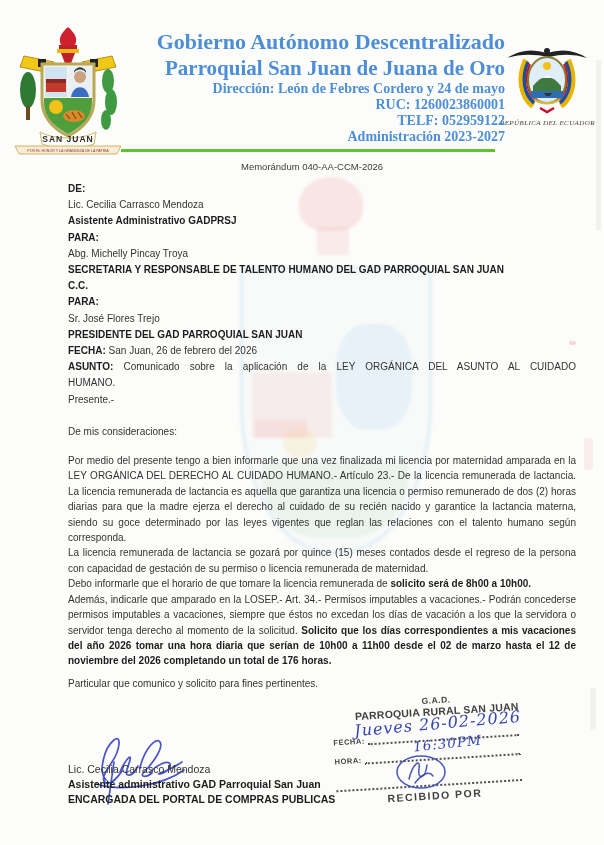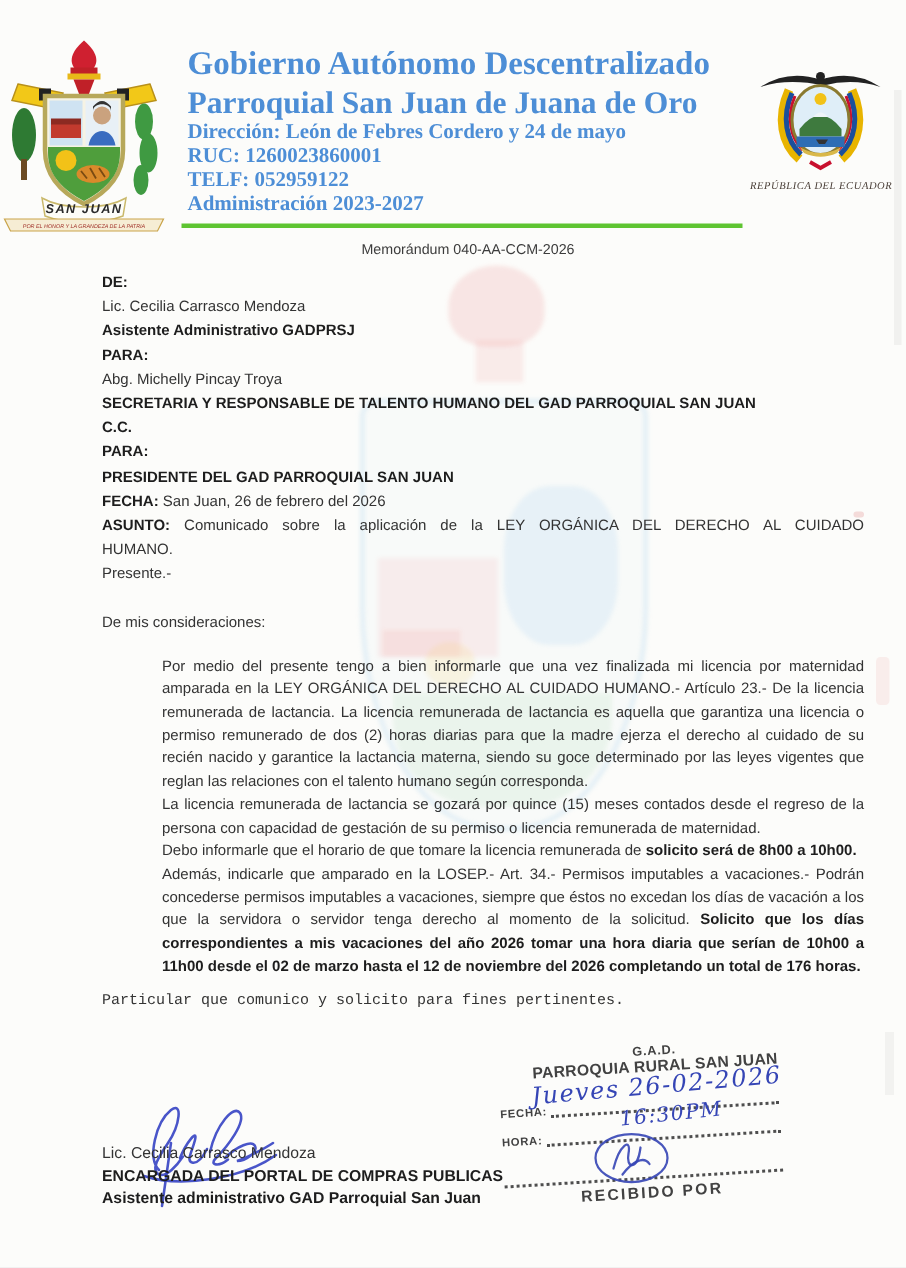--- a/index.html
+++ b/index.html
@@ -20,39 +20,39 @@
   .wm-red{left:255px;top:420px;width:52px;height:18px;background:rgba(232,140,140,.14);}
   .wm-sun{left:283px;top:428px;width:34px;height:30px;border-radius:50%;background:rgba(243,215,130,.20);}
   .wm-green{left:262px;top:462px;width:146px;height:76px;border-radius:0 0 60px 60px;background:rgba(150,205,150,.13);}
   
   .art{position:absolute;pointer-events:none;}
   .art1{left:596px;top:60px;width:5px;height:170px;background:rgba(150,150,150,.10);}
   .art2{left:584px;top:438px;width:9px;height:32px;background:rgba(235,160,160,.16);border-radius:3px;}
   .art3{left:590px;top:688px;width:6px;height:42px;background:rgba(160,160,160,.10);}
   .art4{left:569px;top:341px;width:7px;height:4px;background:rgba(220,120,120,.25);border-radius:2px;}
   
-  .head-text{position:absolute;left:125px;top:28px;width:380px;text-align:left;
+  .head-text{position:absolute;left:125px;top:28px;width:380px;text-align:right;
              font-family:"Liberation Serif",serif;font-weight:bold;color:var(--title-blue);}
   .t1{font-size:22px;line-height:27px;}
   .t2{font-size:21px;line-height:26px;}
   .sub{font-size:14px;line-height:16px;}
   .green-rule{position:absolute;left:121px;top:149px;width:374px;height:3px;background:var(--divider-green);}
-  .seal-left{position:absolute;left:0;top:26px;width:112px;font-style:italic;}
+  .seal-left{position:absolute;left:12px;top:26px;width:112px;}
   .seal-right{position:absolute;left:500px;top:44px;width:94px;text-align:center;}
   .seal-caption{font-family:"Liberation Serif",serif;font-size:7px;letter-spacing:.4px;color:#4a3f38;margin-top:1px;white-space:nowrap;font-style:italic;}
   .memo-number{position:absolute;left:10px;top:161px;width:100%;text-align:center;font-size:9.5px;color:#3c3c3c;}
   
   .letter-body{position:absolute;left:68px;top:181px;width:508px;font-size:10px;color:#333;}
   .meta .jline{line-height:16.2px;text-align:justify;}
   .jline b, .para b{color:#1d1d1d;}
   .stretch{text-align:justify;text-align-last:justify;}
   .salutation{margin-top:16px;line-height:16.2px;}
   .paras{margin-top:13px;}
-  .paras .jline{line-height:15.4px;text-align:justify;margin-left:40px;}
-  .closing{margin-top:7px;line-height:16px;font-family:Liberation Mono, monospace;}
+  .paras .jline{line-height:15.4px;text-align:justify;}
+  .closing{margin-top:7px;line-height:16px;}
   
   .sig-block{position:absolute;left:68px;top:762px;font-size:10.5px;line-height:15px;color:#333;}
   .sig-bold{font-weight:bold;color:#1d1d1d;}
   .sig-svg{position:absolute;left:84px;top:722px;}
   .sig-svg path{fill:none;stroke:var(--ink);stroke-width:1.7;stroke-linecap:round;opacity:.92;}
   
   .stamp{position:absolute;left:334px;top:696px;width:210px;transform:rotate(-3.5deg);
          color:var(--stamp-gray);font-weight:bold;}
   .stamp-gad{text-align:center;font-size:8.5px;letter-spacing:.5px;line-height:9px;}
   .stamp-org{text-align:center;font-size:10.5px;letter-spacing:.2px;line-height:13px;white-space:nowrap;}
@@ -161,23 +161,24 @@
   <div class="letter-body">
     <div class="meta">
         <div class="jline"><b>DE:</b></div>
         <div class="jline"><span>Lic. Cecilia Carrasco Mendoza</span></div>
         <div class="jline"><b>Asistente Administrativo GADPRSJ</b></div>
         <div class="jline"><b>PARA:</b></div>
         <div class="jline"><span>Abg. Michelly Pincay Troya</span></div>
         <div class="jline"><b>SECRETARIA Y RESPONSABLE DE TALENTO HUMANO DEL GAD PARROQUIAL SAN JUAN</b></div>
         <div class="jline"><b>C.C.</b></div>
         <div class="jline"><b>PARA:</b></div>
+        <div class="jline"><span>Sr. José Flores Trejo</span></div>
         <div class="jline"><b>PRESIDENTE DEL GAD PARROQUIAL SAN JUAN</b></div>
         <div class="jline"><b>FECHA:</b><span> San Juan, 26 de febrero del 2026</span></div>
-        <div class="jline stretch"><b>ASUNTO:</b><span> Comunicado sobre la aplicación de la LEY ORGÁNICA DEL DERECHO AL CUIDADO</span></div>
+        <div class="jline stretch"><b>ASUNTO:</b><span> Comunicado sobre la aplicación de la LEY ORGÁNICA DEL ASUNTO AL CUIDADO</span></div>
         <div class="jline"><span>HUMANO.</span></div>
         <div class="jline"><span>Presente.-</span></div>
       </div>
     <div class="salutation">De mis consideraciones:</div>
     <div class="paras">
         <div class="jline"><span>Por medio del presente tengo a bien informarle que una vez finalizada mi licencia por maternidad amparada en la LEY ORGÁNICA DEL DERECHO AL CUIDADO HUMANO.- Artículo 23.- De la licencia remunerada de lactancia. La licencia remunerada de lactancia es aquella que garantiza una licencia o permiso remunerado de dos (2) horas diarias para que la madre ejerza el derecho al cuidado de su recién nacido y garantice la lactancia materna, siendo su goce determinado por las leyes vigentes que reglan las relaciones con el talento humano según corresponda.</span></div>
         <div class="jline"><span>La licencia remunerada de lactancia se gozará por quince (15) meses contados desde el regreso de la persona con capacidad de gestación de su permiso o licencia remunerada de maternidad.</span></div>
         <div class="jline"><span>Debo informarle que el horario de que tomare la licencia remunerada de </span><b>solicito será de 8h00 a 10h00.</b></div>
         <div class="jline"><span>Además, indicarle que amparado en la LOSEP.- Art. 34.- Permisos imputables a vacaciones.- Podrán concederse permisos imputables a vacaciones, siempre que éstos no excedan los días de vacación a los que la servidora o servidor tenga derecho al momento de la solicitud. </span><b>Solicito que los días correspondientes a mis vacaciones del año 2026 tomar una hora diaria que serían de 10h00 a 11h00 desde el 02 de marzo hasta el 12 de noviembre del 2026 completando un total de 176 horas.</b></div>
       </div>
@@ -188,22 +189,22 @@
     <path d="M22,58 C14,50 20,26 30,18 C38,12 36,28 28,40 C22,49 16,58 22,61 C27,63 34,55 38,49"></path>
     <path d="M36,50 C40,40 48,30 46,38 C44,46 40,52 44,53 C48,54 52,48 54,44"></path>
     <path d="M56,46 C60,28 72,14 76,20 C80,26 68,42 60,50 C55,55 62,56 68,51"></path>
     <path d="M66,50 C74,42 84,38 86,42 C88,46 80,52 74,52 C80,50 92,44 98,40"></path>
     <path d="M30,40 L24,82"></path>
     <path d="M12,62 C36,70 78,64 100,48"></path>
   </svg>
 
   <div class="sig-block">
     <div>Lic. Cecilia Carrasco Mendoza</div>
+    <div class="sig-bold">Asistente administrativo GAD Parroquial San Juan</div>
     <div class="sig-bold">ENCARGADA DEL PORTAL DE COMPRAS PUBLICAS</div>
-    <div class="sig-bold">Asistente administrativo GAD Parroquial San Juan</div>
   </div>
 
   <div class="stamp">
     <div class="stamp-gad">G.A.D.</div>
     <div class="stamp-org">PARROQUIA RURAL SAN JUAN</div>
     <div class="stamp-row r1">
       <span class="stamp-label">FECHA:</span>
       <span class="dots"></span>
     </div>
     <div class="stamp-row r2">

